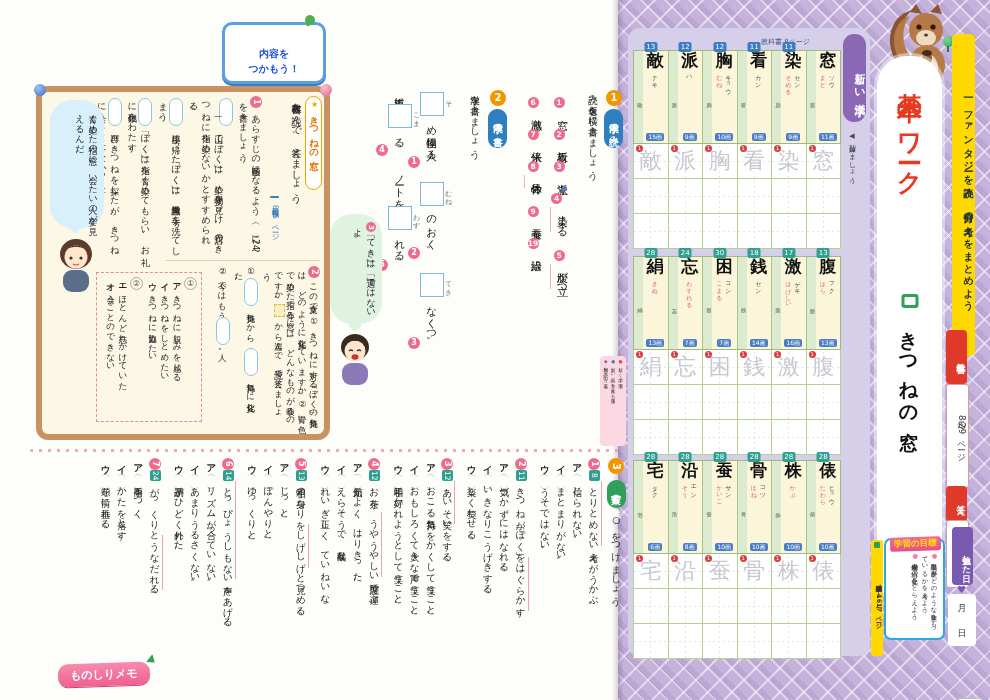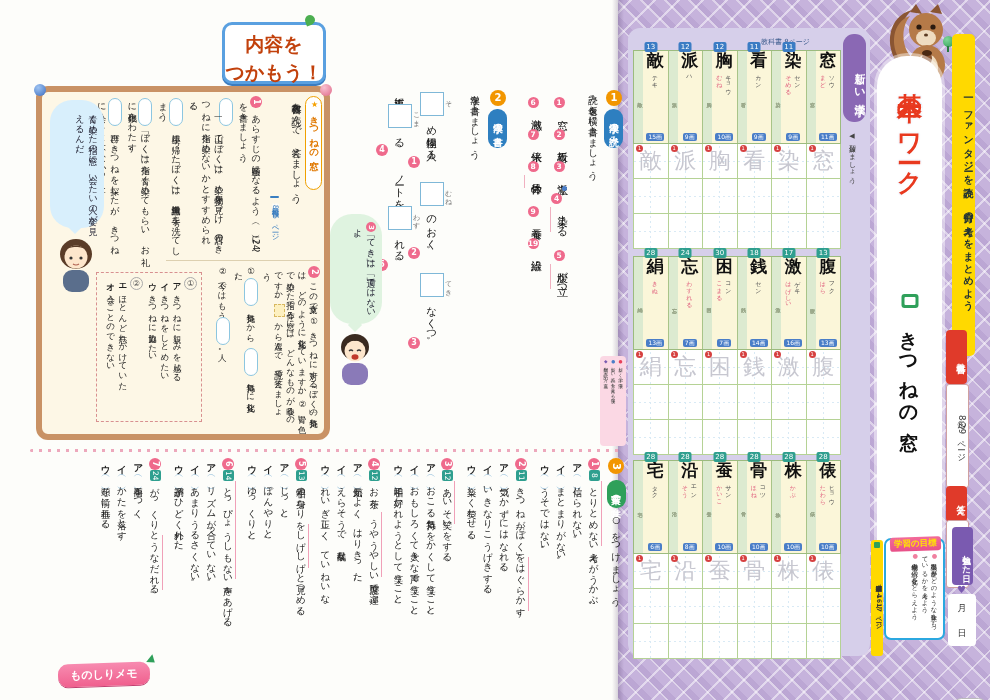--- a/index.html
+++ b/index.html
@@ -82,21 +82,21 @@
   .pushpin{position:absolute;left:943px;top:36px;width:11px;height:11px;border-radius:50%;
       background:radial-gradient(circle at 35% 30%,#7fd89a,#2f9e53);}
   .pushpin::after{content:"";position:absolute;left:4px;top:10px;width:2px;height:6px;background:#2a7a42;}
 
   
   .squirrel{position:absolute;left:882px;top:2px;}
 
   
   .catch-badge{position:absolute;left:222px;top:22px;width:98px;height:56px;background:#fff;border:3px solid #5aa0e0;
       border-radius:10px;text-align:center;box-shadow:0 2px 0 #3a7cc0;}
-  .catch-badge .t{font-size:19px;font-weight:bold;color:#c2410c;line-height:1.45;margin-top:6px;}
+  .catch-badge .t{font-size:10px;font-weight:bold;color:#1d4ed8;line-height:1.45;margin-top:22px;}
   .sprout{position:absolute;right:8px;top:-10px;width:10px;height:10px;background:#4caf50;border-radius:50% 50% 50% 0;transform:rotate(-20deg);}
 
   .box1{position:absolute;left:36px;top:86px;width:294px;height:354px;background:#fdf7e6;border:6px solid #c99265;
       border-radius:12px;box-sizing:border-box;}
   .pin{position:absolute;width:12px;height:12px;border-radius:50%;}
   .pin.blue{background:radial-gradient(circle at 35% 30%,#9fc4f2,#3a6cc0);}
   .pin.pink{background:radial-gradient(circle at 35% 30%,#f8c0d0,#e06888);}
   .tag-kitsune{position:absolute;right:2px;top:4px;height:86px;border:1.5px solid #f0a000;border-radius:10px;background:#fff;
       color:#e07800;font-size:9.5px;font-weight:bold;padding:3px 1px;writing-mode:vertical-rl;}
   .tag-kitsune .star{color:#f5a000;font-size:8px;}

